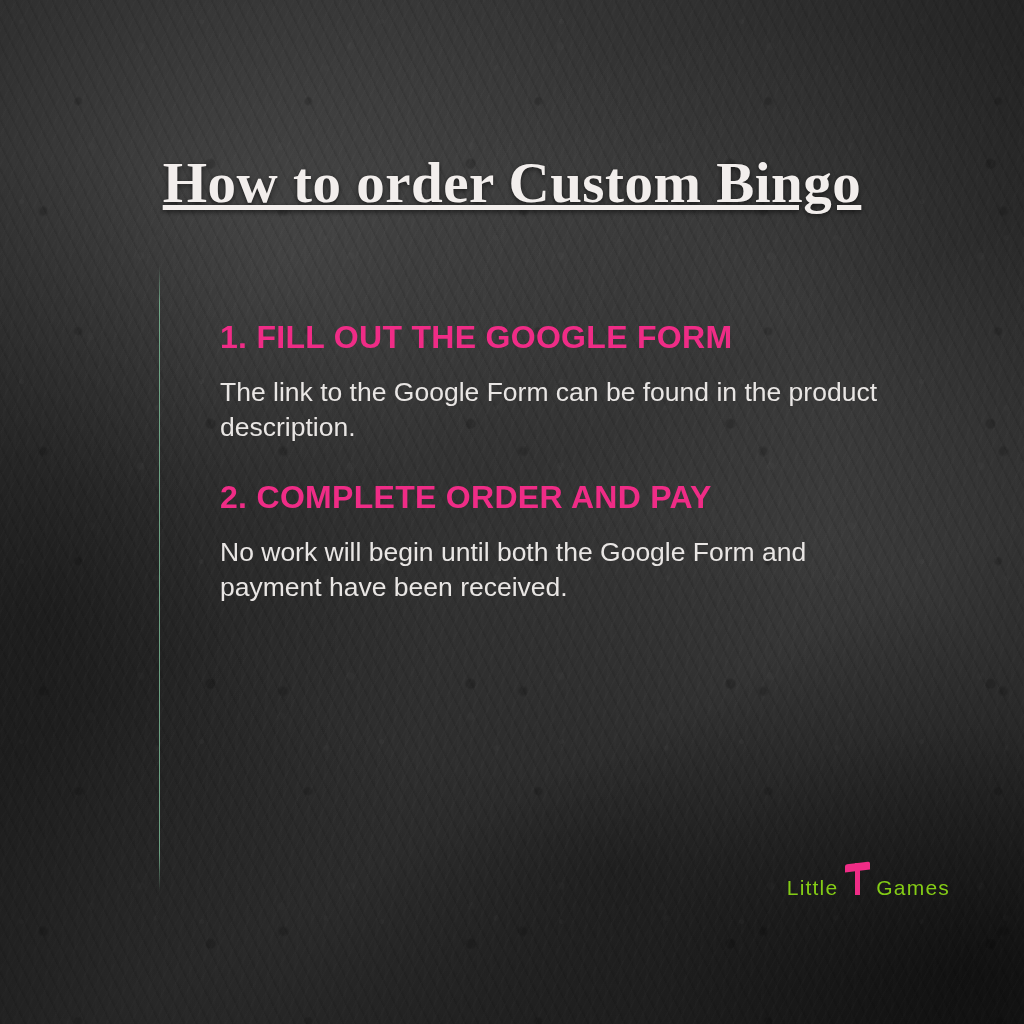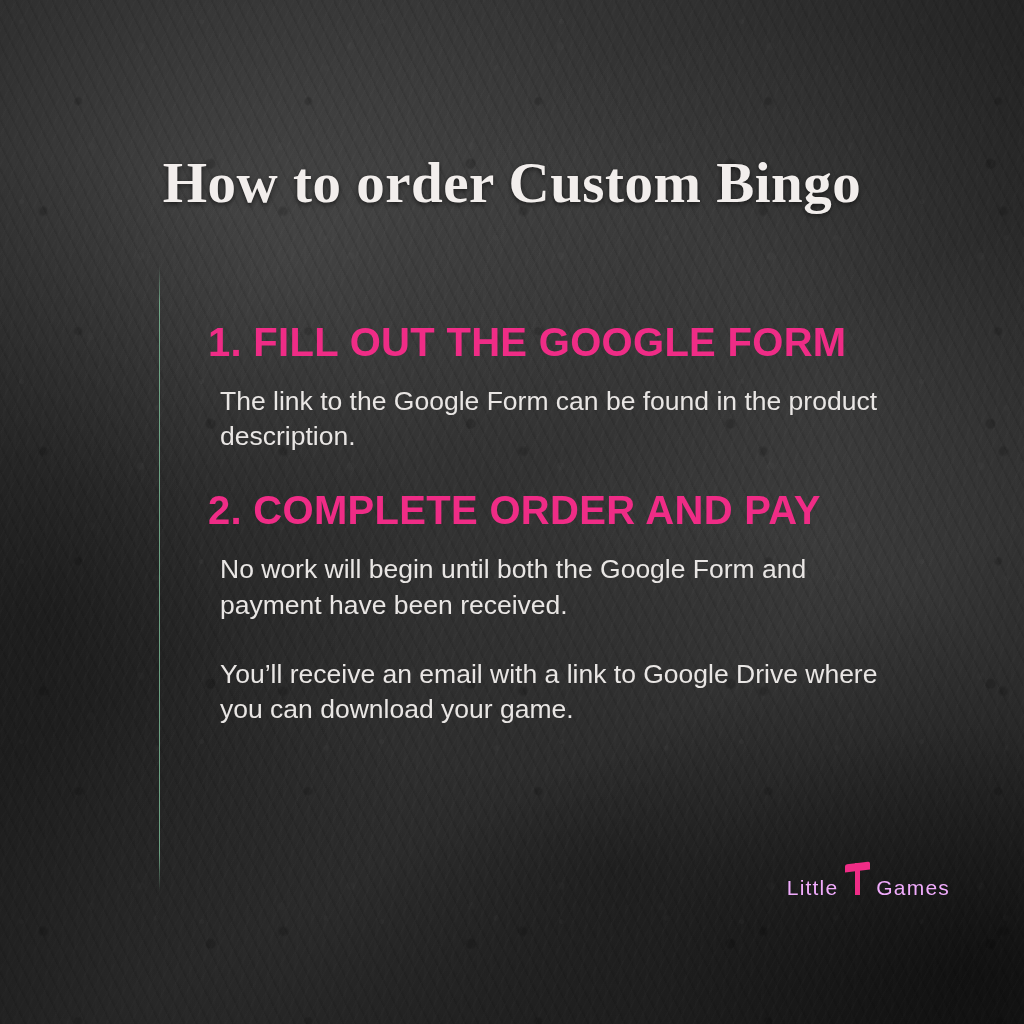--- a/index.html
+++ b/index.html
@@ -57,20 +57,21 @@
     position: absolute;
     top: 112px;
     left: 0;
     width: 100%;
     text-align: center;
     font-family: "Liberation Serif", serif;
     font-size: 57px;
     letter-spacing: 0.5px;
     color: #f2eeec;
     text-shadow: 0 2px 5px rgba(0,0,0,0.55);
+    text-decoration: underline;
   }
 
   .rule {
     position: absolute;
     left: 159px;
     top: 266px;
     width: 1px;
     height: 625px;
     background: linear-gradient(to bottom, rgba(120,190,150,0.0) 0%, rgba(130,200,160,0.75) 6%, rgba(130,200,160,0.75) 94%, rgba(120,190,150,0.0) 100%);
   }
@@ -78,44 +79,44 @@
   .steps {
     position: absolute;
     left: 208px;
     top: 320px;
     width: 700px;
   }
   .step { margin-bottom: 34px; }
   .step:last-child { margin-bottom: 0; }
 
   .step-head {
-    font-size: 40px;
+    font-size: 32px;
     font-weight: bold;
     color: #ef2c86;
     letter-spacing: 0.3px;
-    margin: 0 0 20px 0;
+    margin: 0 0 20px 12px;
     line-height: 1.1;
   }
   .step-body {
     font-size: 26.5px;
     color: #e9e6e4;
     line-height: 1.33;
     margin: 12px;
     font-weight: 300;
     max-width: 690px;
   }
 
   .logo {
     position: absolute;
     right: 74px;
     bottom: 124px;
     display: flex;
     align-items: baseline;
     gap: 0;
-    color: #f0abfc;
+    color: #84cc16;
     font-size: 21px;
     letter-spacing: 1.2px;
     justify-content: flex-end;
   }
   .logo .mark {
     position: relative;
     display: inline-block;
     width: 34px;
     height: 34px;
     margin: 0 2px;
@@ -156,21 +157,20 @@
   <div class="steps">
     <div class="step">
       <p class="step-head">1. FILL OUT THE GOOGLE FORM</p>
       <p class="step-body">The link to the Google Form can be found in the product description.</p>
     </div>
     <div class="step">
       <p class="step-head">2. COMPLETE ORDER AND PAY</p>
       <p class="step-body">No work will begin until both the Google Form and payment have been received.</p>
     </div>
     <div class="step">
-      <p class="step-body">You’ll receive an email with a link to Google Drive where you can download your game.</p>
     </div>
   </div>
 
   <div class="logo">
     <span>Little</span>
     <span class="mark">
       <span class="bar"></span>
       <span class="stem"></span>
     </span>
     <span>Games</span>

